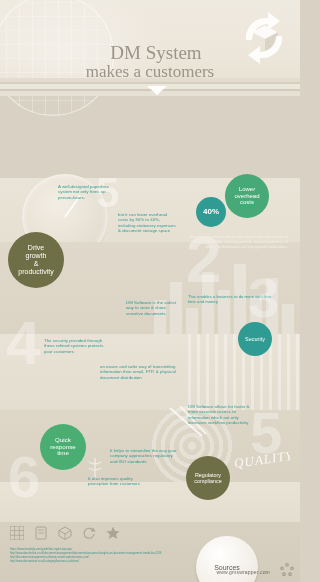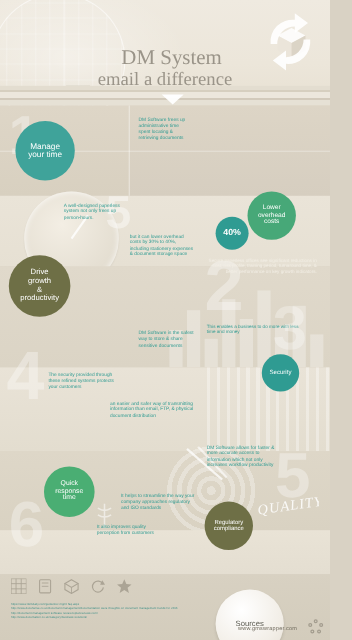--- a/index.html
+++ b/index.html
@@ -153,49 +153,37 @@
 </style>
 </head>
 <body>
 
 <div id="page">
 
   <div class="band" id="header">
     <div id="globe"></div>
 
     <div id="title2">DM System</div>
-    <div id="title3">email a difference</div>
+    <div id="title3">makes a customers</div>
 
     <svg id="cube" viewBox="0 0 40 40">
       <polygon points="20,4 35,12 20,20 5,12" fill="#ffffff" opacity=".95"></polygon>
       <polygon points="5,12 20,20 20,36 5,28" fill="#ebe5da" opacity=".95"></polygon>
       <polygon points="35,12 20,20 20,36 35,28" fill="#d8d1c3" opacity=".95"></polygon>
     </svg>
     <svg id="arrowsring" viewBox="0 0 52 56">
       <path d="M8 30 A20 20 0 0 1 30 8 L30 2 L42 11 L30 20 L30 14 A16 16 0 0 0 14 30 Z" fill="#ffffff" opacity=".9"></path>
       <path d="M44 26 A20 20 0 0 1 22 48 L22 54 L10 45 L22 36 L22 42 A16 16 0 0 0 38 26 Z" fill="#ffffff" opacity=".9"></path>
     </svg>
     <div class="chev-o" style="left:60px;top:78px;"></div>
     <div class="chev" style="left:160px;top:80px;"></div>
   </div>
   <div class="stripes" style="top:78px;"></div>
   <div class="chev" style="left:147px;top:86px;border-top-color:rgba(255,255,255,.95);"></div>
 
-  <div class="band" id="s1">
-    <div class="rightpanel"></div>
-    <div class="vline"></div>
-    <div class="hline"></div>
-
-    <div class="bignum" style="left:8px;top:2px;font-size:50px;">1</div>
-
-    <div class="circle" id="badge1" style="left:14px;top:14px;width:54px;height:54px;background:#3fa39a;font-size:7.5px;white-space:pre-line;">Manage
-your time</div>
-
-    <div class="tealtxt" style="left:126px;top:10px;width:48px;font-size:4.4px;">DM Software frees up administrative time spent locating &amp; retrieving documents</div>
-  </div>
 
   <div class="band" id="s2">
     <div id="clock"></div>
     <div class="bignum" style="left:96px;top:-6px;font-size:42px;color:rgba(255,255,255,.42);">5</div>
 
     <div class="tealtxt" style="left:58px;top:6px;width:52px;font-size:4.4px;">A well-designed paperless system not only frees up person-hours.</div>
 
     <div class="tealtxt" style="left:118px;top:34px;width:60px;font-size:4.4px;">but it can lower overhead costs by 30% to 40%, including stationery expenses &amp; document storage space</div>
   </div>
 

